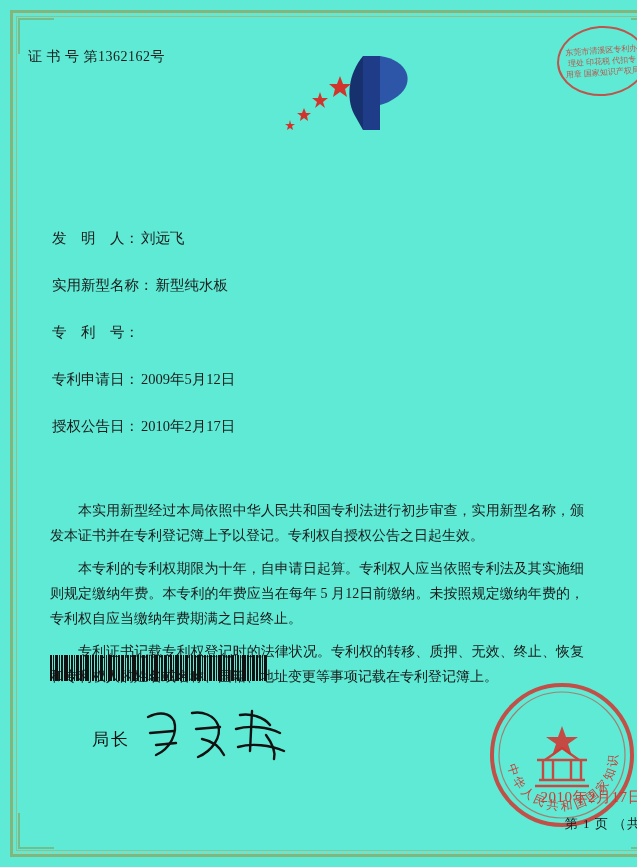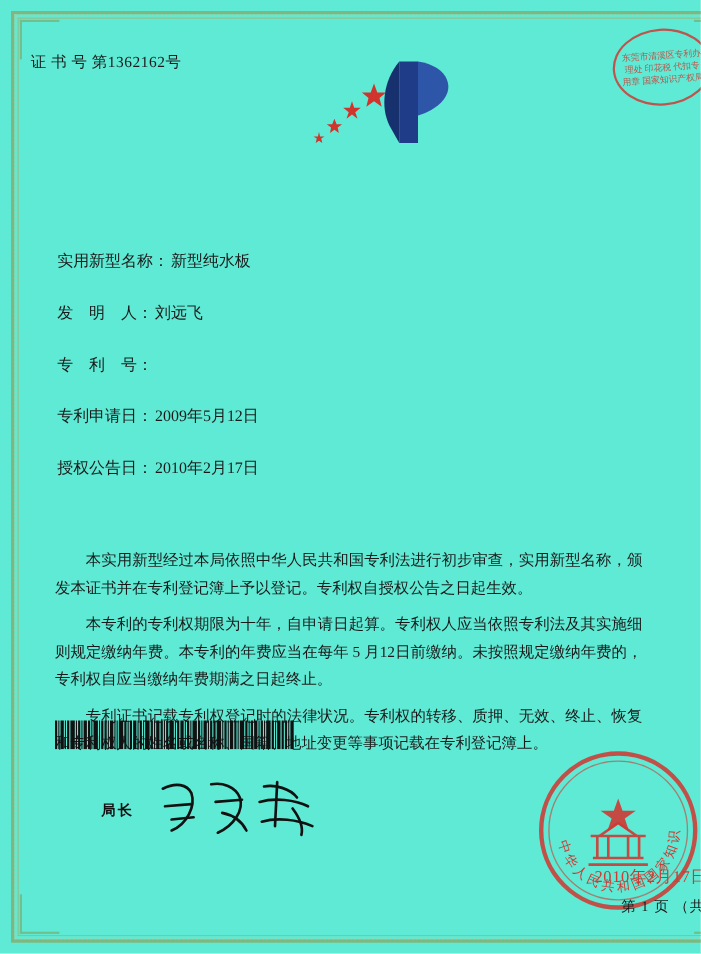--- a/index.html
+++ b/index.html
@@ -172,24 +172,23 @@
     background: #111;
     height: 100%;
     margin-right: 1px;
   }
 
   
   .director-label {
     position: absolute;
     left: 92px;
     top: 728px;
-    font-size: 13px;
+    font-size: 17px;
     color: #111;
     letter-spacing: 2px;
-    font-weight: bold;
   }
   .signature {
     position: absolute;
     left: 140px;
     top: 705px;
     width: 160px;
     height: 62px;
   }
 
   
@@ -253,26 +252,26 @@
         <polygon points="52,40 54,46 60,46 55,50 57,56 52,52 47,56 49,50 44,46 50,46"></polygon>
         <polygon points="36,56 38,61 43,61 39,64 40,69 36,66 32,69 33,64 29,61 34,61"></polygon>
         <polygon points="22,68 23,72 27,72 24,74 25,78 22,76 19,78 20,74 17,72 21,72"></polygon>
       </g>
     </svg>
   </div>
 
 
   <div class="fields">
     <div class="field-row">
+      <span class="field-label">发　明　人：</span>
+      <span class="field-value">刘远飞</span>
+    </div>
+    <div class="field-row">
       <span class="field-label">实用新型名称：</span>
       <span class="field-value">新型纯水板</span>
-    </div>
-    <div class="field-row">
-      <span class="field-label">发　明　人：</span>
-      <span class="field-value">刘远飞</span>
     </div>
     <div class="field-row">
       <span class="field-label">专　利　号：</span>
     </div>
     <div class="field-row">
       <span class="field-label">专利申请日：</span>
       <span class="field-value">2009年5月12日</span>
     </div>
     <div class="field-row">
       <span class="field-label">授权公告日：</span>

